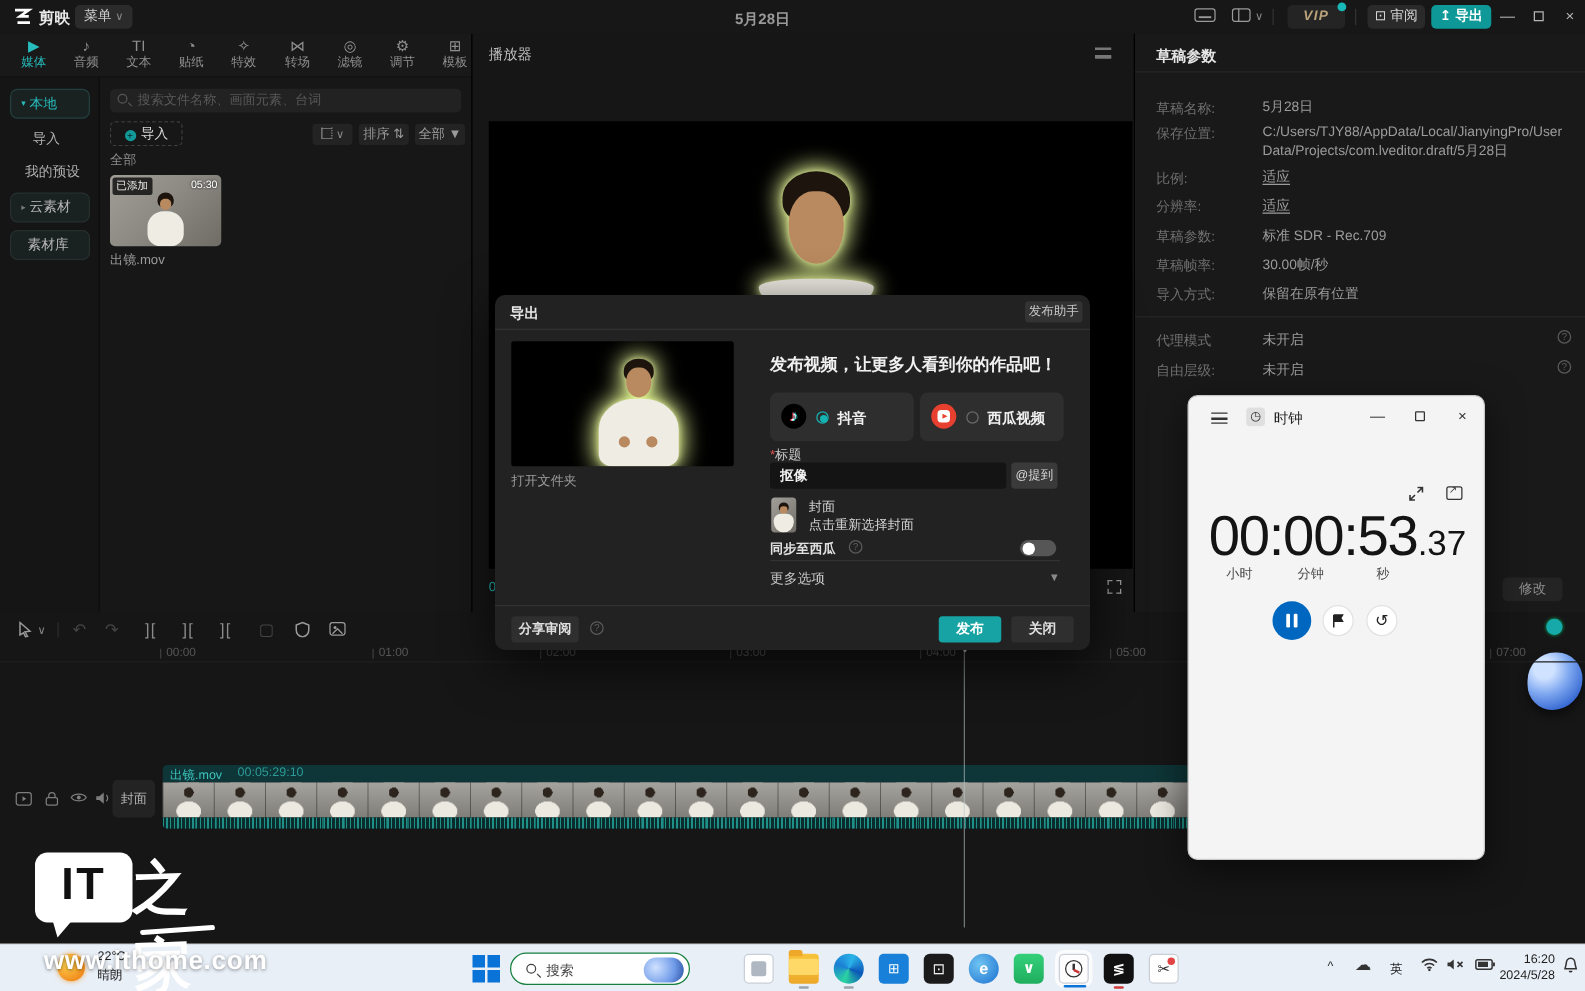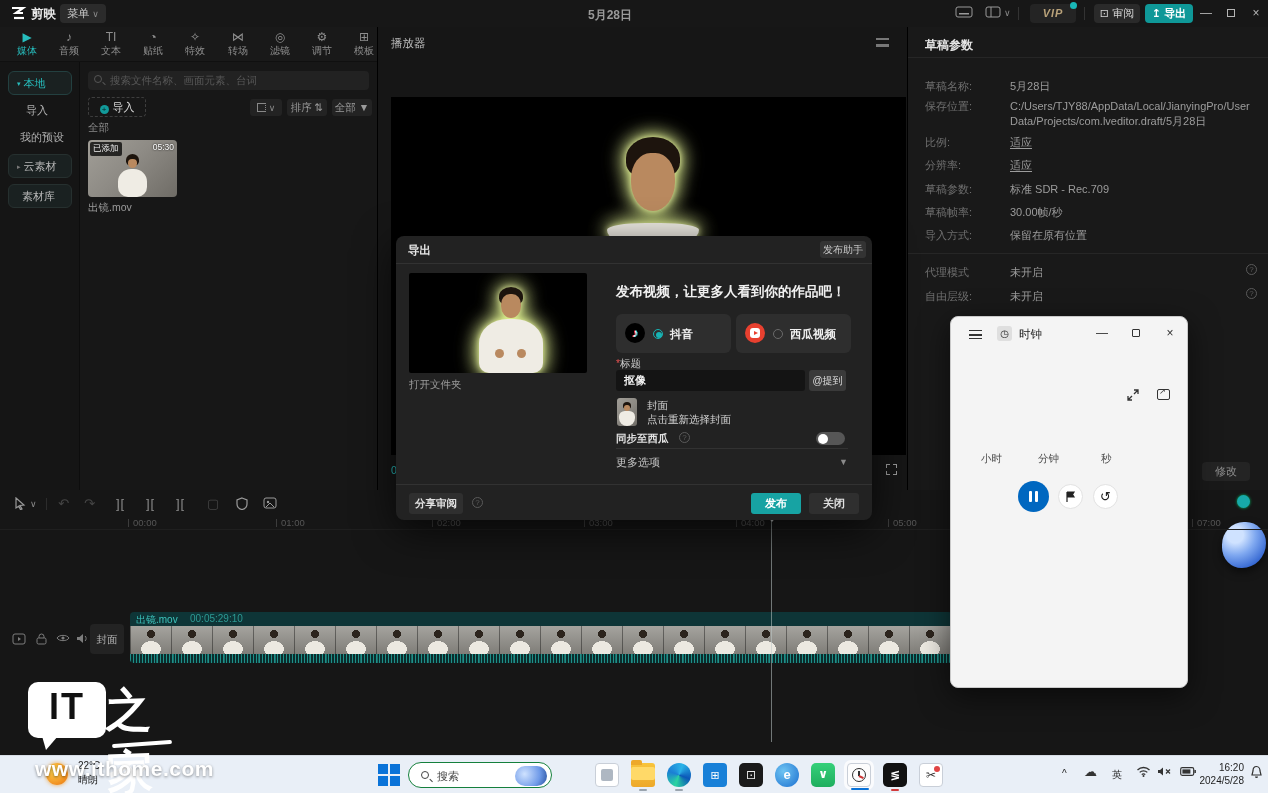--- a/index.html
+++ b/index.html
@@ -392,21 +392,21 @@
           <rect x="1" y="1" width="12" height="10" rx="2" stroke="#9a9a9a" fill="none"></rect>
           <circle cx="5" cy="5" r="1.2" fill="#9a9a9a"></circle>
           <path d="M3 10 L7 6 L11 10" stroke="#9a9a9a" fill="none"></path>
         </svg>
     </span>
     <span class="abs widget-dot"></span>
     <span class="abs ink-blob"></span>
 
     <div class="abs ruler">
       <span class="abs rmark" style="left:133px;">00:00</span>
-      <span class="abs rmark" style="left:281px;text-align:center;">01:00</span>
+      <span class="abs rmark" style="left:303px;text-align:center;">01:00</span>
       <span class="abs rmark" style="left:437px;">02:00</span>
       <span class="abs rmark" style="left:589px;">03:00</span>
       <span class="abs rmark" style="left:741px;">04:00</span>
       <span class="abs rmark" style="left:893px;">05:00</span>
       <span class="abs rmark" style="left:1045px;">06:00</span>
       <span class="abs rmark" style="left:1197px;">07:00</span>
     </div>
 
     <span class="abs trk-ic" style="left:12px;">
       <svg width="14" height="12" viewBox="0 0 14 12">
@@ -513,20 +513,23 @@
     <span class="abs ck-btn" style="left:174px;"><span class="ck-max"></span></span>
     <span class="abs ck-btn" style="left:208px;">×</span>
 
     <span class="abs exp-ic">
       <svg width="12" height="12" viewBox="0 0 12 12">
           <path d="M7 1 H11 V5 M11 1 L7 5 M5 11 H1 V7 M1 11 L5 7" stroke="#333" fill="none" stroke-width="1.3"></path>
         </svg>
     </span>
     <span class="abs pip-ic"></span>
 
+    <div class="abs timer">
+      <span class="big">00:00:53</span><span class="small">.37</span>
+    </div>
     <span class="abs t-label" style="left:30px;">小时</span>
     <span class="abs t-label" style="left:87px;">分钟</span>
     <span class="abs t-label" style="left:150px;">秒</span>
 
     <span class="abs ck-circle ck-pause"></span>
     <span class="abs ck-circle ck-flag">
       <svg width="11" height="12" viewBox="0 0 11 12" style="margin:6px auto;">
           <path d="M2 1 V11 M2 1 H9 L7.5 3.5 L9 6 H2" stroke="#222" fill="#222" stroke-width="1.2"></path>
         </svg>
     </span>

